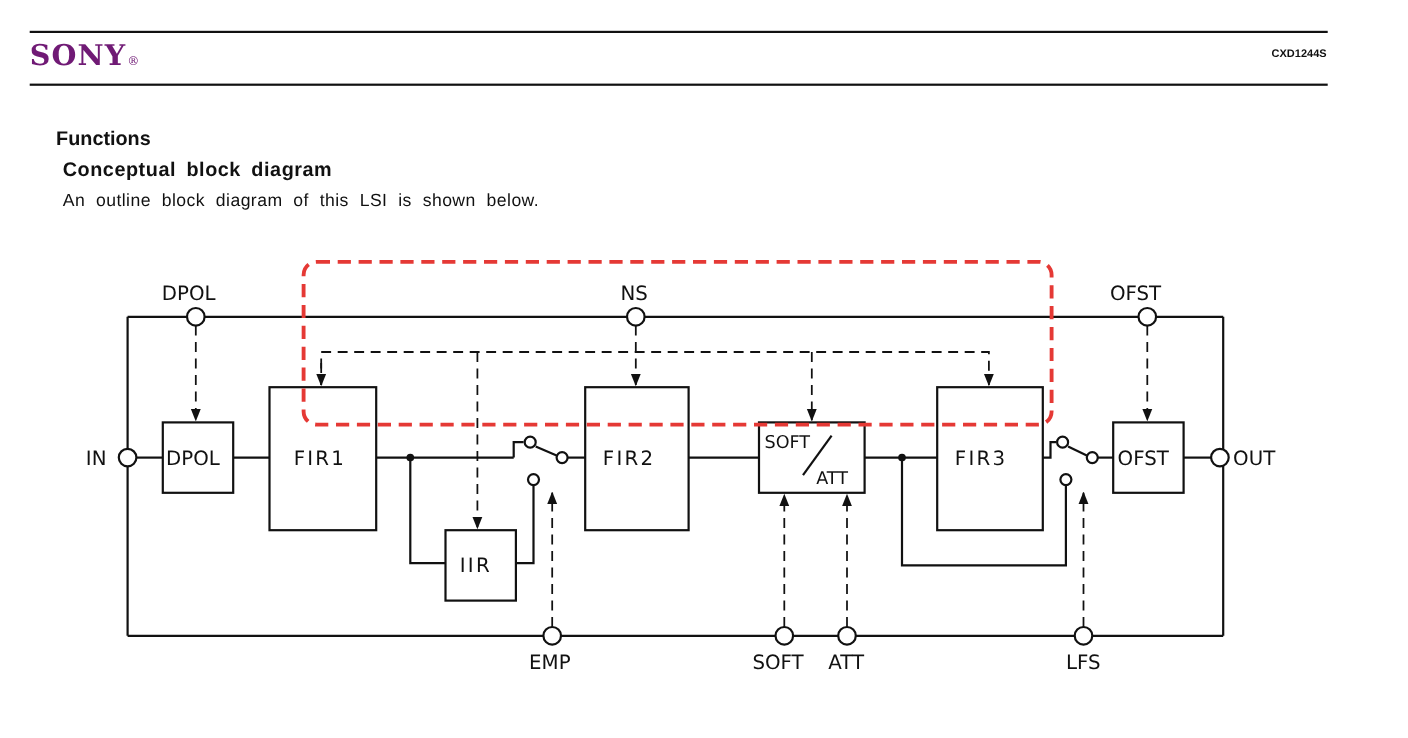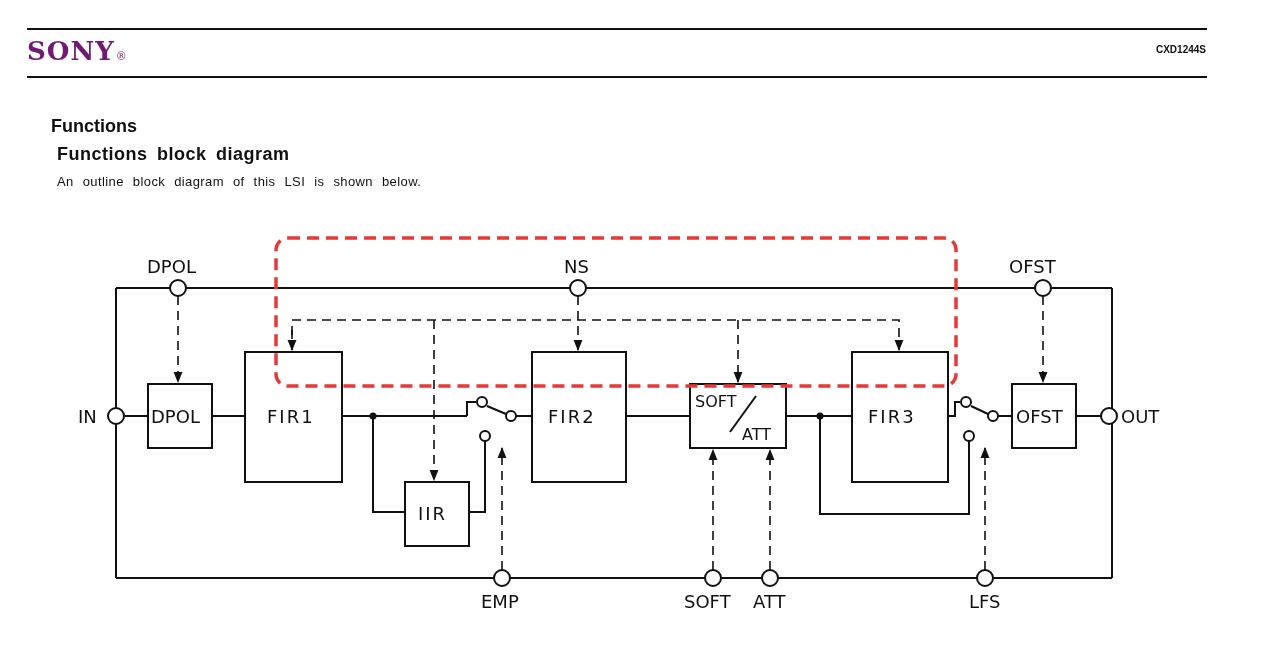--- a/index.html
+++ b/index.html
@@ -5,34 +5,34 @@
   html, body { margin:0; padding:0; background:#ffffff; }
   body { width:1280px; height:671px; position:relative; overflow:hidden;
          font-family:"Liberation Sans", sans-serif; color:#111; }
   .rule { position:absolute; left:27px; width:1180px; height:2px; background:#111; }
   .brand { position:absolute; left:27px; top:36px; font-family:"DejaVu Serif", serif;
            font-weight:bold; font-size:26px; letter-spacing:1px; color:#701a75; }
   .brand .reg { font-size:11px; font-weight:normal; margin-left:1px; }
   .partno { position:absolute; right:74px; top:44px; font-size:10px; font-weight:bold; }
   .h1 { position:absolute; left:29px; top:116px; font-size:18px; font-weight:bold;margin-left:22px; }
   .h2 { position:absolute; left:57px; top:144px; font-size:18px; font-weight:bold; letter-spacing:0.5px; word-spacing:4px; }
-  .desc { position:absolute; left:57px; top:174px; font-size:13px; letter-spacing:0.4px; word-spacing:5px; }
+  .desc { position:absolute; left:57px; top:174px; font-size:16px; letter-spacing:0.4px; word-spacing:5px; }
   svg#diagram { position:absolute; left:0; top:0; }
   svg text { font-family:"DejaVu Sans", sans-serif; fill:#111; }
 </style>
 </head>
 <body>
 
 <div class="rule" style="top:28px;"></div>
 <div class="brand"><span>SONY</span><span class="reg">®</span></div>
 <div class="partno">CXD1244S</div>
 <div class="rule" style="top:76px;"></div>
 
 <div class="h1">Functions</div>
-<div class="h2">Functions block diagram</div>
+<div class="h2">Conceptual block diagram</div>
 <div class="desc">An outline block diagram of this LSI is shown below.</div>
 
 <svg id="diagram" width="1280" height="671" viewBox="0 0 1280 671">
   <defs>
     <marker id="arr" viewBox="0 0 10 10" refX="9" refY="5" markerWidth="7" markerHeight="9" orient="auto">
       <path d="M0,1 L10,5 L0,9 z" fill="#111"></path>
     </marker>
   </defs>
 
   <g stroke="#111" stroke-width="2" fill="none">

